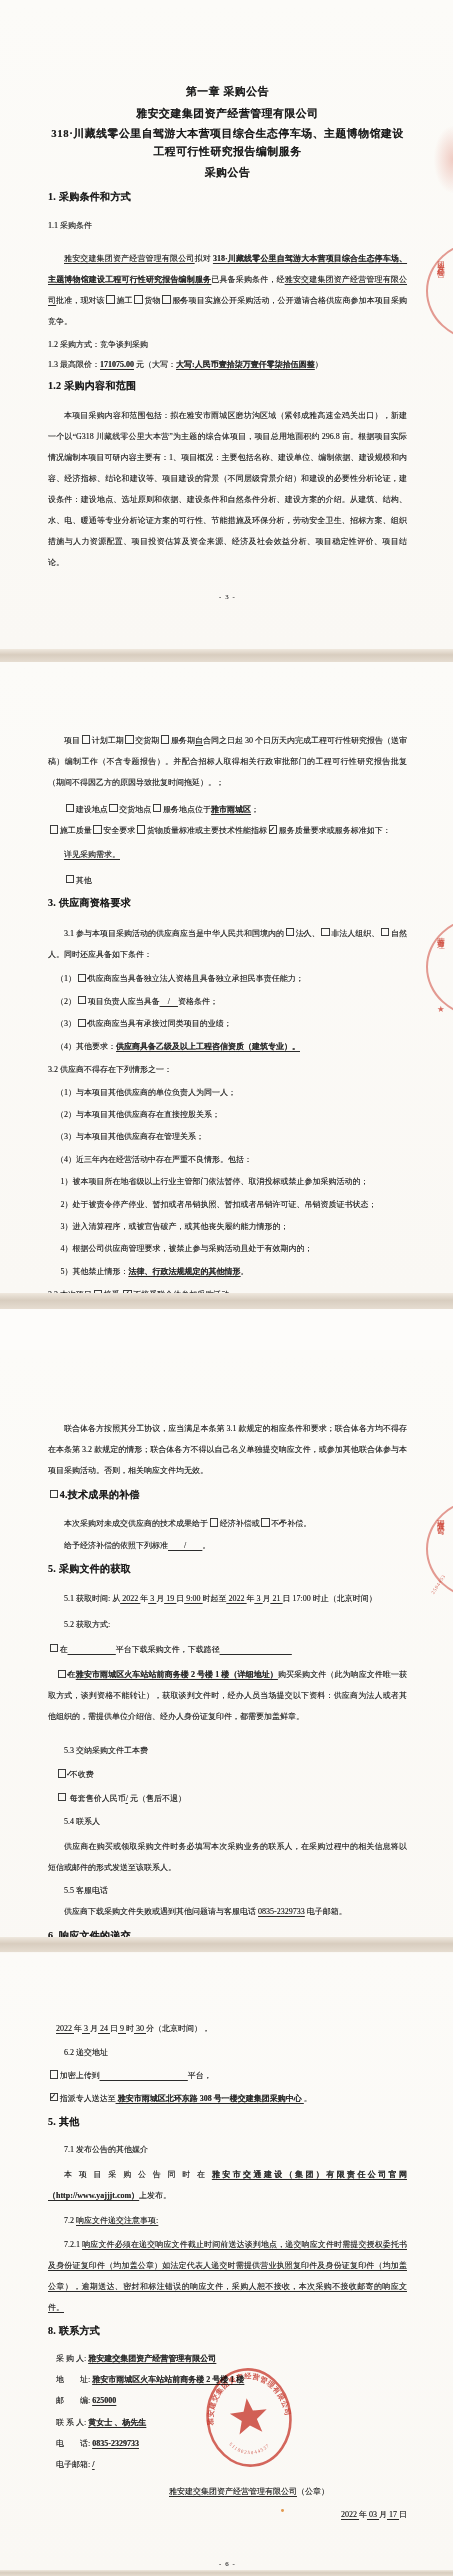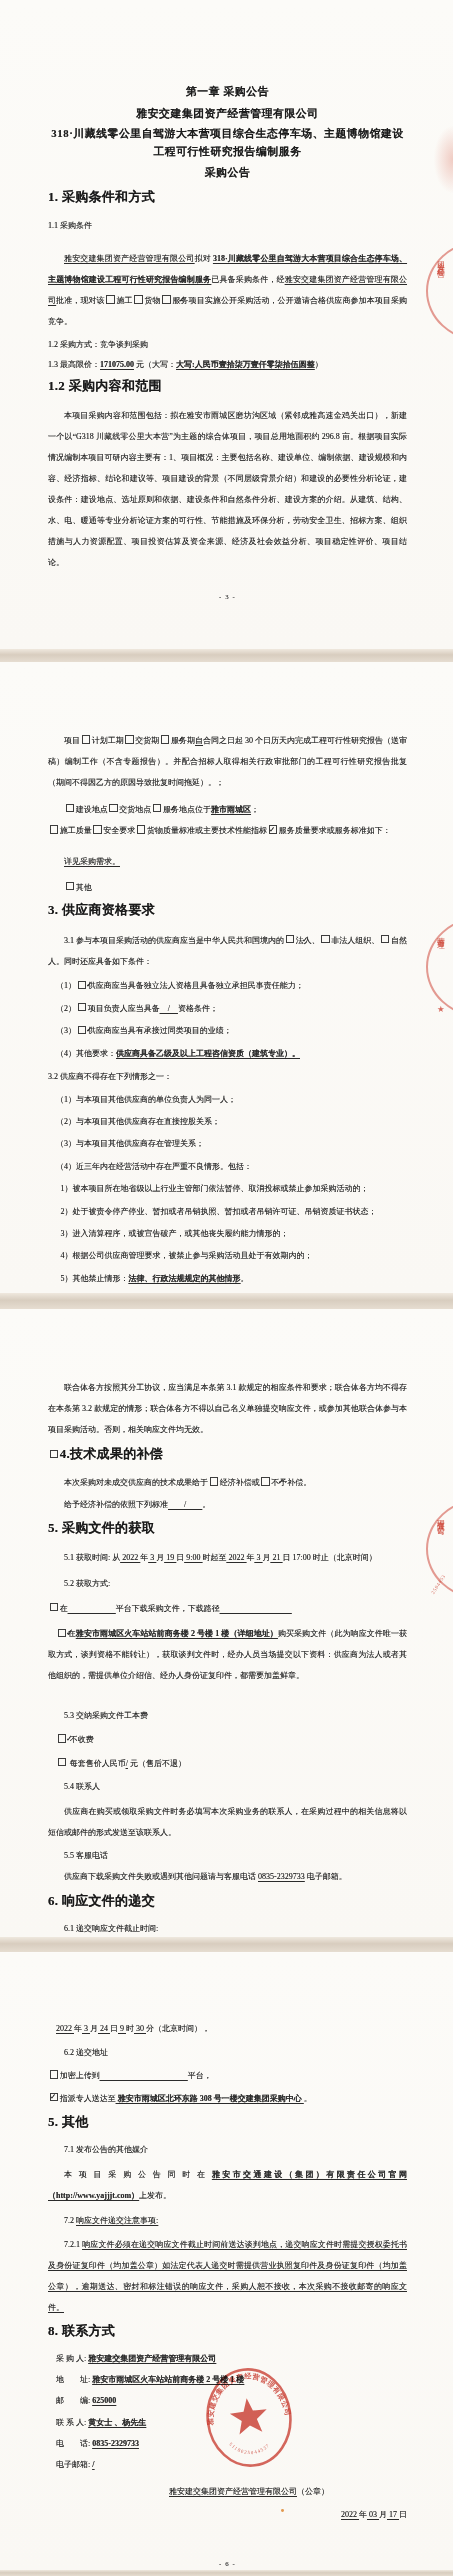--- a/index.html
+++ b/index.html
@@ -6,21 +6,21 @@
   .doc{position:relative;width:453px;height:2576px;background:#fdfcfa;overflow:hidden;
        font-family:"Liberation Serif","DejaVu Serif",serif;}
   .page{position:absolute;left:0;width:455px;background:linear-gradient(180deg,#fcfbf8,#faf8f4);
         padding:0 48px;box-sizing:border-box;overflow:hidden;}
   .sep{position:absolute;left:0;width:455px;
        background:linear-gradient(180deg,#efe8de,#d8cdbf 45%,#e6ddd1);}
   .line{font-size:8px;line-height:19px;color:#2b2b2b;text-align:justify;
         text-shadow:0 0 0.2px rgba(70,70,70,.75);}
   .para{line-height:21px;}
   .t-big{font-size:10.8px;line-height:17.6px;font-weight:bold;text-align:center;color:#1c1c1c;letter-spacing:0.6px;}
-  .h1{font-size:13px;font-weight:bold;color:#1a1a1a;line-height:17px;letter-spacing:0.3px;text-align:left;}
+  .h1{font-size:10px;font-weight:bold;color:#1a1a1a;line-height:17px;letter-spacing:0.3px;text-align:left;}
   .pagenum{text-align:center;font-size:6.8px;color:#4a4a4a;letter-spacing:1.1px;}
   .u{text-decoration:underline;text-decoration-thickness:0.6px;text-underline-offset:2.3px;}
   .b{font-weight:bold;}
   .cb{display:inline-block;width:6.3px;height:6.3px;border:0.9px solid #3d3d3d;
       vertical-align:-0.6px;margin:0 1.7px;position:relative;background:transparent;}
   .cb.checked::after{content:"✓";position:absolute;left:-0.6px;top:-6.8px;font-size:7.4px;line-height:7.4px;
       font-weight:bold;color:#222;font-family:"DejaVu Sans",sans-serif;top:-0.6px;}
   
   .edge-seal{position:absolute;right:0;width:33px;overflow:hidden;pointer-events:none;}
   .edge-seal .circ{position:absolute;left:5.7px;top:3.4px;width:105px;height:96px;
@@ -53,52 +53,52 @@
       <div class="line " style="margin-top: 1.1px;"><span>1.3 最高限价：</span><span class="u b">171075.00</span><span> 元（大写：</span><span class="u b">大写:人民币壹拾柒万壹仟零柒拾伍圆整</span><span>）</span></div>
       <div class="line h1" style="margin-top: 2.3px;"><span>1.2 采购内容和范围</span></div>
       <div class="line para" style="margin-top: 11.4px; text-indent: 16px;"><span>本项目采购内容和范围包括：拟在雅安市雨城区磨坊沟区域（紧邻成雅高速金鸡关出口），新建一个以“G318 川藏线零公里大本营”为主题的综合体项目，项目总用地面积约 296.8 亩。根据项目实际情况编制本项目可研内容主要有：1、项目概况：主要包括名称、建设单位、编制依据、建设规模和内容、经济指标、结论和建议等、项目建设的背景（不同层级背景介绍）和建设的必要性分析论证，建设条件：建设地点、选址原则和依据、建设条件和自然条件分析、建设方案的介绍。从建筑、结构、水、电、暖通等专业分析论证方案的可行性、节能措施及环保分析，劳动安全卫生、招标方案、组织措施与人力资源配置、项目投资估算及资金来源、经济及社会效益分析、项目稳定性评价、项目结论。</span></div>
       <div class="line pagenum" style="margin-top: 13.7px;"><span>- 3 -</span></div>
     </div>
   <div class="sep" style="top:649px;height:13px;"></div>
   <div class="page" style="top:662px;height:631px;">
       <div class="line para" style="margin-top: 68px; text-indent: 16px;"><span>项目</span><span class="cb"></span><span>计划工期</span><span class="cb"></span><span>交货期</span><span class="cb checked"></span><span>服务期</span><span class="u">自</span><span>合同之日起 30 个日历天内完成工程可行性研究报告（送审稿）编制工作（不含专题报告）。并配合招标人取得相关行政审批部门的工程可行性研究报告批复（期间不得因乙方的原因导致批复时间拖延）。；</span></div>
       <div class="line " style="margin-top: 6.8px; text-indent: 16px;"><span class="cb"></span><span>建设地点</span><span class="cb"></span><span>交货地点</span><span class="cb checked"></span><span>服务地点位于</span><span class="u b">雅市雨城区</span><span>；</span></div>
       <div class="line " style="margin-top: 2.3px;"><span class="cb"></span><span>施工质量</span><span class="cb"></span><span>安全要求</span><span class="cb"></span><span>货物质量标准或主要技术性能指标</span><span class="cb checked"></span><span>服务质量要求或服务标准如下：</span></div>
-      <div class="line " style="margin-top: 12px; text-indent: 16px;"><span class="u">详见采购需求。</span></div>
+      <div class="line " style="margin-top: 5px; text-indent: 16px;"><span class="u">详见采购需求。</span></div>
       <div class="line " style="margin-top: 6.8px; text-indent: 16px;"><span class="cb"></span><span>其他</span></div>
       <div class="line h1" style="margin-top: 4.6px;"><span>3.  供应商资格要求</span></div>
       <div class="line para" style="margin-top: 11.4px; text-indent: 16px;"><span>3.1 参与本项目采购活动的供应商应当是中华人民共和国境内的</span><span class="cb checked"></span><span>法人、</span><span class="cb"></span><span>非法人组织、</span><span class="cb"></span><span>自然人。同时还应具备如下条件：</span></div>
       <div class="line " style="margin-top: 4.6px; text-indent: 8px;"><span>（1）</span><span class="cb checked"></span><span>供应商应当具备独立法人资格且具备独立承担民事责任能力；</span></div>
       <div class="line " style="margin-top: 3.4px; text-indent: 8px;"><span>（2）</span><span class="cb"></span><span>项目负责人应当具备</span><span class="u">　/　</span><span>资格条件；</span></div>
       <div class="line " style="margin-top: 3.4px; text-indent: 8px;"><span>（3）</span><span class="cb checked"></span><span>供应商应当具有承接过同类项目的业绩；</span></div>
       <div class="line " style="margin-top: 3.4px; text-indent: 8px;"><span>（4）其他要求：</span><span class="u b">供应商具备乙级及以上工程咨信资质（建筑专业）。</span></div>
       <div class="line " style="margin-top: 4.6px;"><span>3.2  供应商不得存在下列情形之一：</span></div>
       <div class="line " style="margin-top: 3.4px; text-indent: 8px;"><span>（1）与本项目其他供应商的单位负责人为同一人；</span></div>
       <div class="line " style="margin-top: 3.4px; text-indent: 8px;"><span>（2）与本项目其他供应商存在直接控股关系；</span></div>
       <div class="line " style="margin-top: 3.4px; text-indent: 8px;"><span>（3）与本项目其他供应商存在管理关系；</span></div>
       <div class="line " style="margin-top: 3.4px; text-indent: 8px;"><span>（4）近三年内在经营活动中存在严重不良情形。包括：</span></div>
       <div class="line " style="margin-top: 3.4px; text-indent: 12.5px;"><span>1）被本项目所在地省级以上行业主管部门依法暂停、取消投标或禁止参加采购活动的；</span></div>
       <div class="line " style="margin-top: 3.4px; text-indent: 12.5px;"><span>2）处于被责令停产停业、暂扣或者吊销执照、暂扣或者吊销许可证、吊销资质证书状态；</span></div>
       <div class="line " style="margin-top: 3.4px; text-indent: 12.5px;"><span>3）进入清算程序，或被宣告破产，或其他丧失履约能力情形的；</span></div>
       <div class="line " style="margin-top: 3.4px; text-indent: 12.5px;"><span>4）根据公司供应商管理要求，被禁止参与采购活动且处于有效期内的；</span></div>
       <div class="line " style="margin-top: 3.4px; text-indent: 12.5px;"><span>5）其他禁止情形：</span><span class="u b">法律、行政法规规定的其他情形</span><span>。</span></div>
       <div class="line " style="margin-top: 4.6px;"><span>3.3  本次项目</span><span class="cb"></span><span>接受 </span><span class="cb checked"></span><span>不接受联合体参加采购活动。</span></div>
     </div>
   <div class="sep" style="top:1293px;height:16px;"></div>
-  <div class="page" style="top:1309px;height:628px;">
+  <div class="page" style="top:1350px;height:628px;">
       <div class="line para" style="margin-top: 68px; text-indent: 16px;"><span>联合体各方按照其分工协议，应当满足本条第 3.1 款规定的相应条件和要求；联合体各方均不得存在本条第 3.2 款规定的情形；联合体各方不得以自己名义单独提交响应文件，或参加其他联合体参与本项目采购活动。否则，相关响应文件均无效。</span></div>
       <div class="line h1" style="margin-top: 4.6px;"><span class="cb"></span><span>4.技术成果的补偿</span></div>
       <div class="line " style="margin-top: 11.4px; text-indent: 16px;"><span>本次采购对未成交供应商的技术成果给于</span><span class="cb"></span><span>经济补偿或</span><span class="cb checked"></span><span>不予补偿。</span></div>
       <div class="line " style="margin-top: 3.4px; text-indent: 16px;"><span>给予经济补偿的依照下列标准</span><span class="u">　　/　　</span><span>。</span></div>
       <div class="line h1" style="margin-top: 4.6px;"><span>5.  采购文件的获取</span></div>
       <div class="line para" style="margin-top: 11.4px; text-indent: 16px;"><span>5.1 获取时间: 从</span><span class="u"> 2022 </span><span>年</span><span class="u"> 3 </span><span>月</span><span class="u">  19 </span><span>日</span><span class="u"> 9:00 </span><span>时起至</span><span class="u"> 2022 </span><span>年</span><span class="u"> 3 </span><span>月</span><span class="u"> 21 </span><span>日 17:00 时止（北京时间）</span></div>
       <div class="line " style="margin-top: 5.7px; text-indent: 16px;"><span>5.2  获取方式:</span></div>
       <div class="line " style="margin-top: 5.7px;"><span class="cb"></span><span>在</span><span class="u">　　　　　　</span><span>平台下载采购文件，下载路径</span><span class="u">　　　　　　　　　</span></div>
       <div class="line para" style="margin-top: 5.7px; text-indent: 8px;"><span class="cb checked"></span><span>在</span><span class="u b">雅安市雨城区火车站站前商务楼 2 号楼 1 楼（详细地址）</span><span>购买采购文件（此为响应文件唯一获取方式，谈判资格不能转让），获取谈判文件时，经办人员当场提交以下资料：供应商为法人或者其他组织的，需提供单位介绍信、经办人身份证复印件，都需要加盖鲜章。</span></div>
-      <div class="line " style="margin-top: 20px; text-indent: 16px;"><span>5.3 交纳采购文件工本费</span></div>
+      <div class="line " style="margin-top: 14px; text-indent: 16px;"><span>5.3 交纳采购文件工本费</span></div>
       <div class="line " style="margin-top: 4.6px; text-indent: 8px;"><span class="cb checked"></span><span> 不收费</span></div>
       <div class="line " style="margin-top: 4.6px; text-indent: 8px;"><span class="cb"></span><span> 每套售价人民币</span><span class="u">/</span><span> 元（售后不退）</span></div>
       <div class="line " style="margin-top: 4.6px; text-indent: 16px;"><span>5.4 联系人</span></div>
       <div class="line para" style="margin-top: 4.6px; text-indent: 16px;"><span>供应商在购买或领取采购文件时务必填写本次采购业务的联系人，在采购过程中的相关信息将以短信或邮件的形式发送至该联系人。</span></div>
       <div class="line " style="margin-top: 3.4px; text-indent: 16px;"><span>5.5 客服电话</span></div>
       <div class="line " style="margin-top: 2.3px; text-indent: 16px;"><span>供应商下载采购文件失败或遇到其他问题请与客服电话 </span><span class="u">0835-2329733</span><span> 电子邮箱。</span></div>
       <div class="line h1" style="margin-top: 5.7px;"><span>6.  响应文件的递交</span></div>
       <div class="line " style="margin-top: 10.2px; text-indent: 16px;"><span>6.1 递交响应文件截止时间:</span></div>
     </div>
   <div class="sep" style="top:1937px;height:15.4px;"></div>

